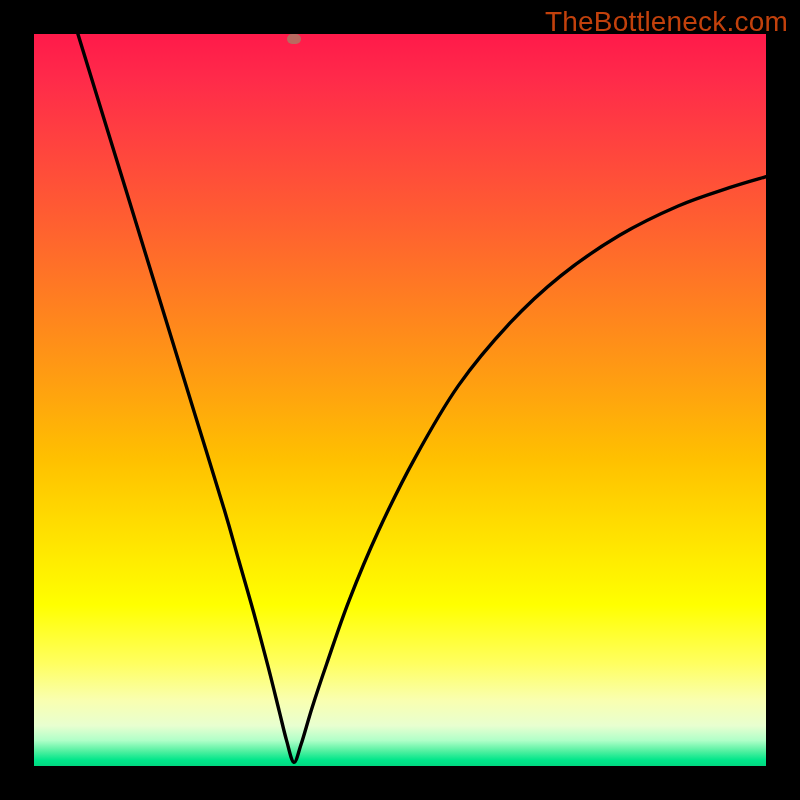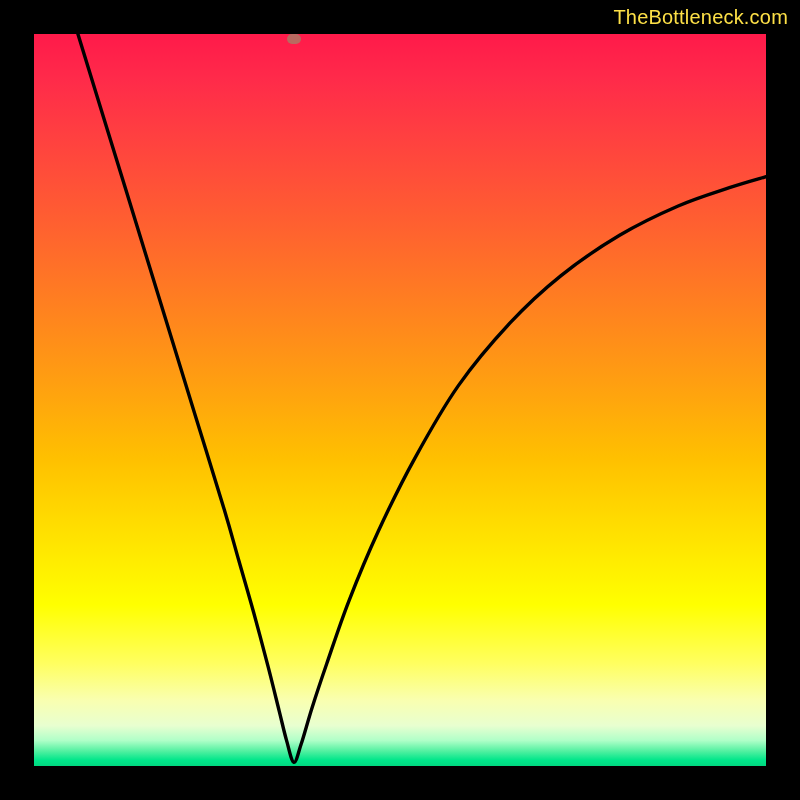--- a/index.html
+++ b/index.html
@@ -63,22 +63,22 @@
     width: 14px;
     height: 10px;
     background: #b86a60;
     border-radius: 5px;
     transform: translate(-50%, -50%);
   }
   .watermark {
     position: absolute;
     top: 6px;
     right: 12px;
-    color: #fde047;
-    font-size: 20px;
+    color: #c2410c;
+    font-size: 28px;
     font-weight: 500;
     letter-spacing: 0.2px;
     user-select: none;
   }
 </style>
 </head>
 <body>
 
 <div class="frame">
 

